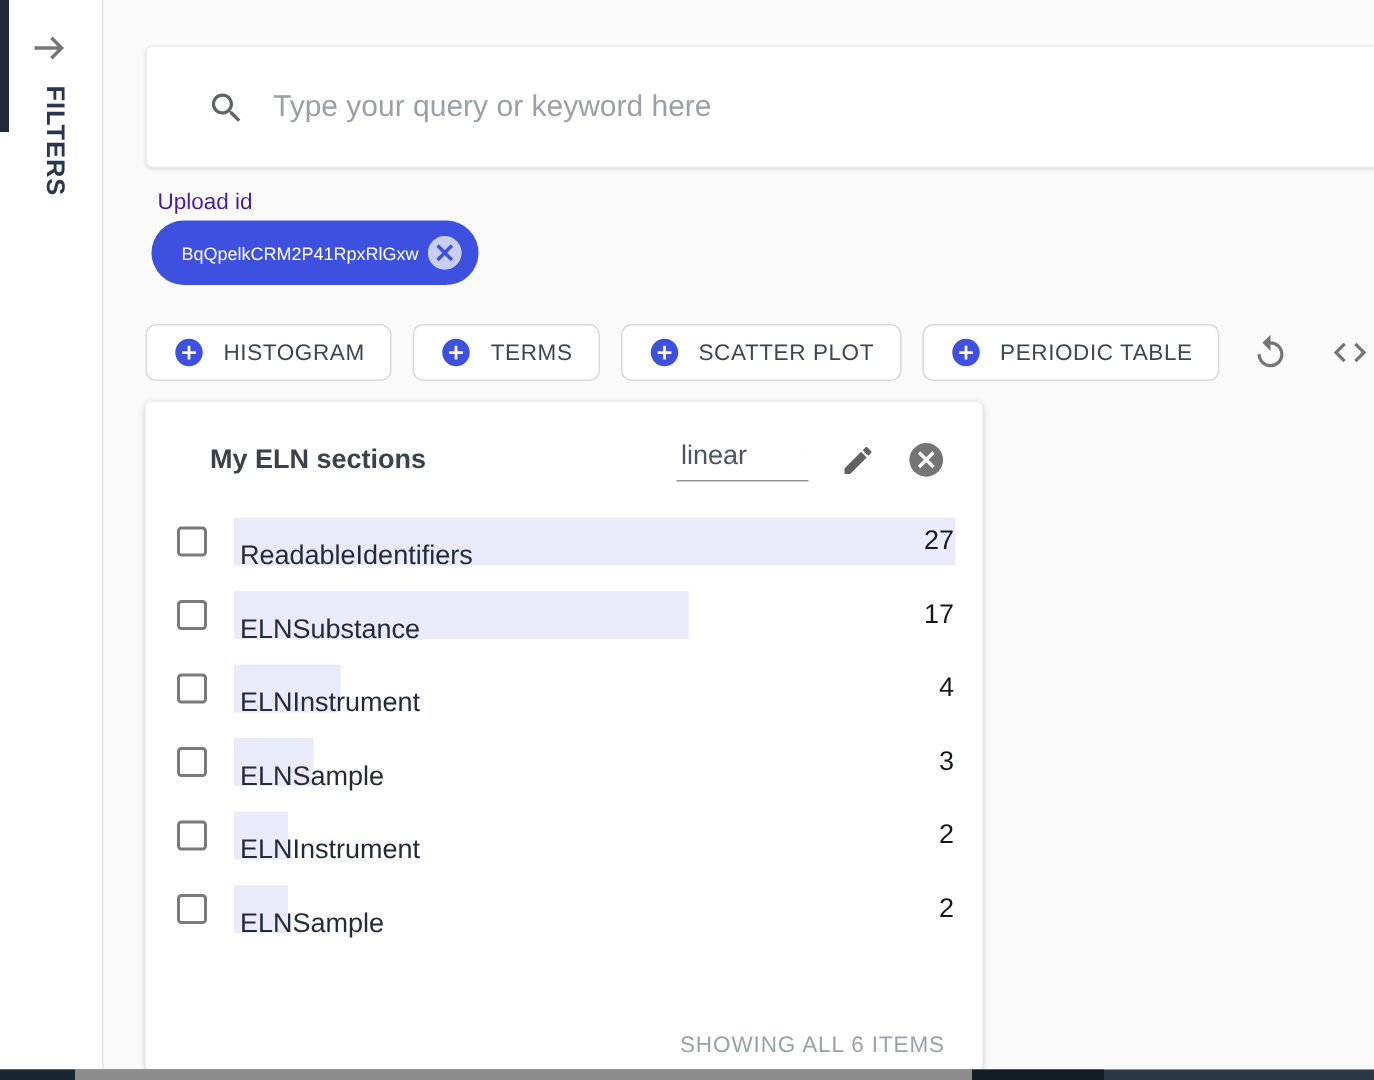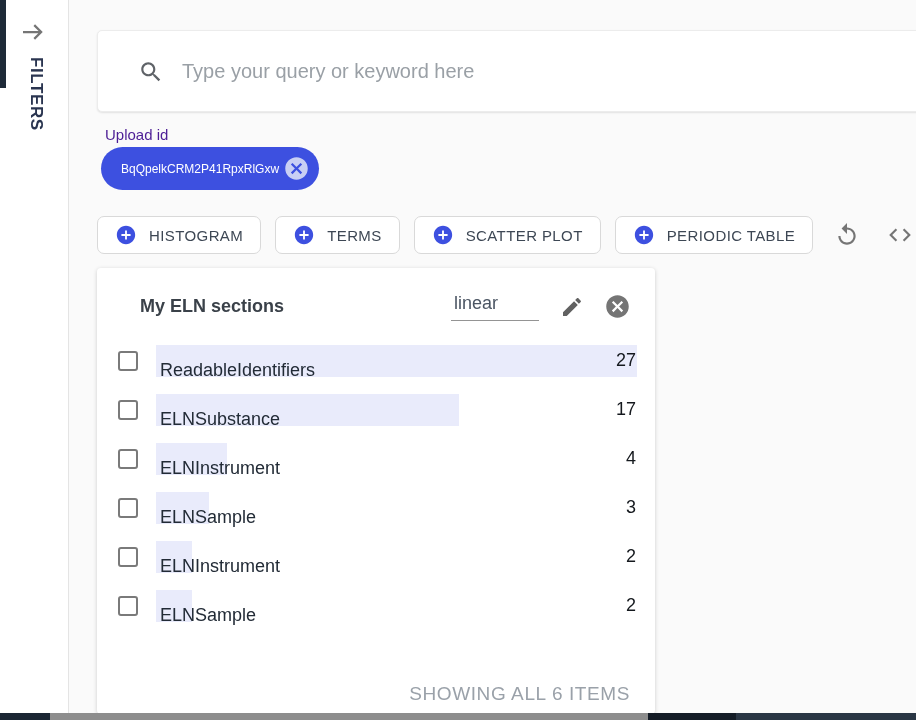--- a/index.html
+++ b/index.html
@@ -54,21 +54,21 @@
   .close-btn { width:27px; height:27px; background:none; border:none; padding:0; cursor:pointer; }
   .rows { padding:15px 18px 0 21px; }
   .term-row { height:49px; display:flex; align-items:center; cursor:pointer; }
   .checkbox { width:20px; height:20px; border:2px solid #7a7a7a; border-radius:3px;
     margin-right:18px; flex:none; background:#fff; }
   .bar-wrap { position:relative; flex:1; height:32px; display:flex; align-items:center; }
   .bar { position:absolute; left:0; top:0; height:100%; background:var(--bar); }
   .term-label { position:relative; padding-left:4px; font-size:18px; color:#222b36;
     flex:1; white-space:nowrap; overflow:hidden;margin-top:20px; }
   .term-count { position:relative; font-size:18px; color:#14181d; padding-right:1px;text-align:center; }
-  .widget-footer { position:absolute; right:25px; bottom:9px; font-size:19px;
+  .widget-footer { position:absolute; right:25px; bottom:9px; font-size:15px;
     color:#9aa1a9; letter-spacing:.6px; }
   
   .hscrollbar { position:absolute; left:0; bottom:0; width:916px; height:7px; background:#2a3644; }
   .hcorner { position:absolute; left:0; top:0; width:50px; height:7px; background:#1b2633; }
   .hthumb  { position:absolute; left:50px; top:0; width:598px; height:7px; background:#8d8d8d; cursor:pointer; }
   .hshadow { position:absolute; left:648px; top:0; width:88px; height:7px; background:#141c26; }
 </style>
 </head>
 <body style="--accent: #3d50e0; --bar: #e9ebfb; --navy: #1e2a38;">
 

